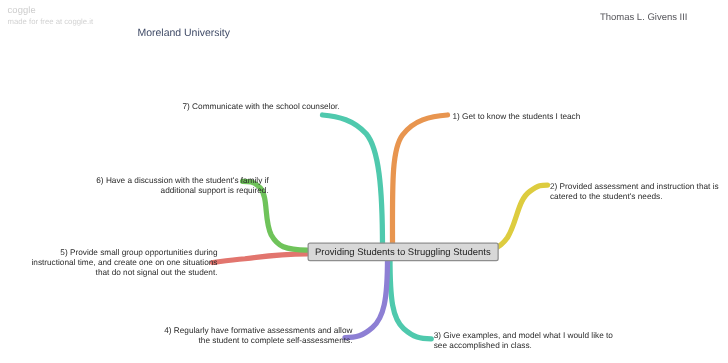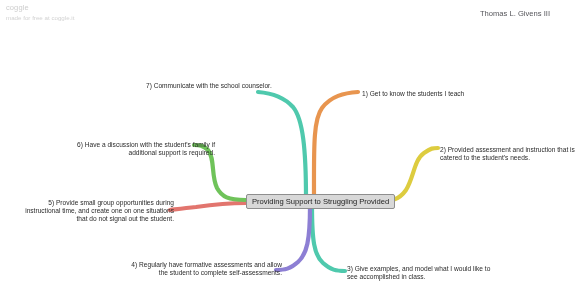--- a/index.html
+++ b/index.html
@@ -110,33 +110,35 @@
 </head>
 <body>
 
 <div id="canvas">
 
   <div class="brand">
     <div class="brand-name">coggle</div>
     <div class="brand-sub">made for free at coggle.it</div>
   </div>
 
+  <div class="doc-title">Moreland
+University</div>
   <div class="author">Thomas L. Givens III</div>
 
   <svg id="branches" viewBox="0 0 582 290">
       <path d="M 314 198 C 314 150 313 120 322 108 C 331 96 344 93 358 92" stroke="#e8954f" stroke-width="4.2"></path>
       <path d="M 378 201 C 392 201 399 200 406 190 C 414 177 414 160 424 153 C 431 148 433 148 438 148" stroke="#ddcc3f" stroke-width="4.2"></path>
       <path d="M 312 206 C 312 240 314 255 323 263 C 331 270 336 271 345 271" stroke="#4fc9ad" stroke-width="4.2"></path>
       <path d="M 310 206 C 310 240 307 254 298 262 C 290 269 285 270 276 270" stroke="#8d7fd4" stroke-width="4.2"></path>
       <path d="M 246 203 C 225 203 210 205 196 207 C 185 208 178 209 170 210" stroke="#e2756e" stroke-width="4.2"></path>
       <path d="M 246 200 C 228 200 222 197 217 188 C 211 176 215 158 208 150 C 203 145 199 145 194 145" stroke="#6fc35a" stroke-width="4.2"></path>
       <path d="M 306 198 C 306 150 303 119 293 107 C 283 96 271 93 258 92" stroke="#4fc9ad" stroke-width="4.2"></path>
     </svg>
 
-  <div class="root-node" style="position: absolute;">Providing Support to Struggling Provided</div>
+  <div class="root-node" style="position: absolute;">Providing Students to Struggling Students</div>
 
   <div class="leaf align-left" id="leaf-1">1) Get to know the students I teach</div>
   <div class="leaf align-left" id="leaf-2">2) Provided assessment and instruction that is
 catered to the student's needs.</div>
   <div class="leaf align-left" id="leaf-3">3) Give examples, and model what I would like to
 see accomplished in class.</div>
   <div class="leaf align-right" id="leaf-4">4) Regularly have formative assessments and allow
 the student to complete self-assessments.</div>
   <div class="leaf align-right" id="leaf-5">5) Provide small group opportunities during
 instructional time, and create one on one situations

